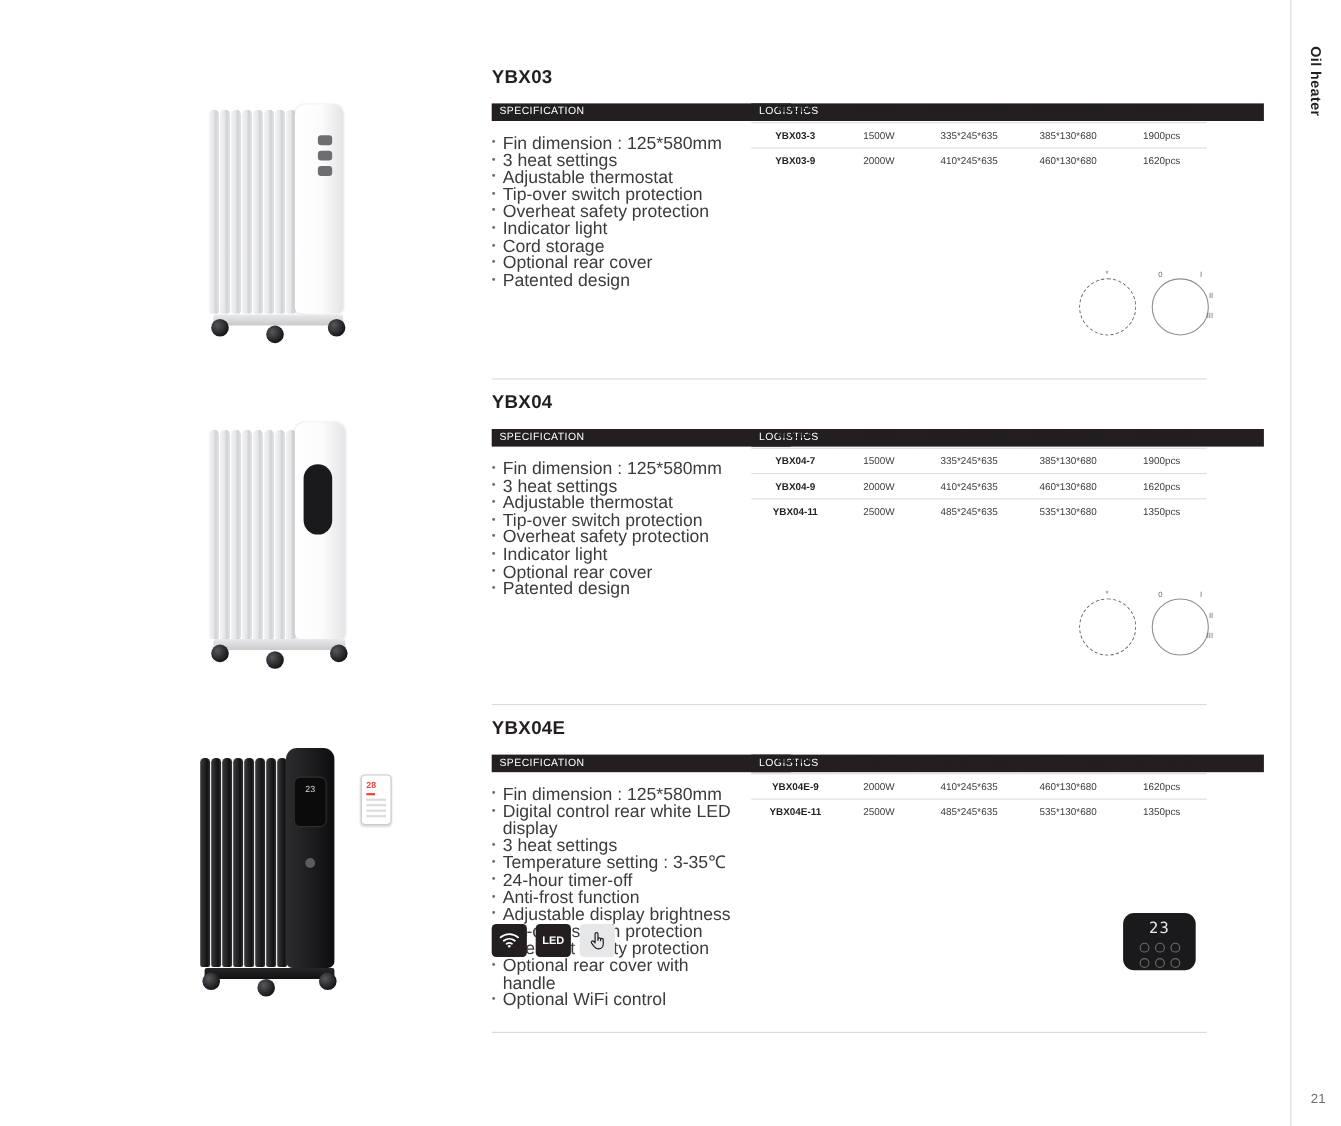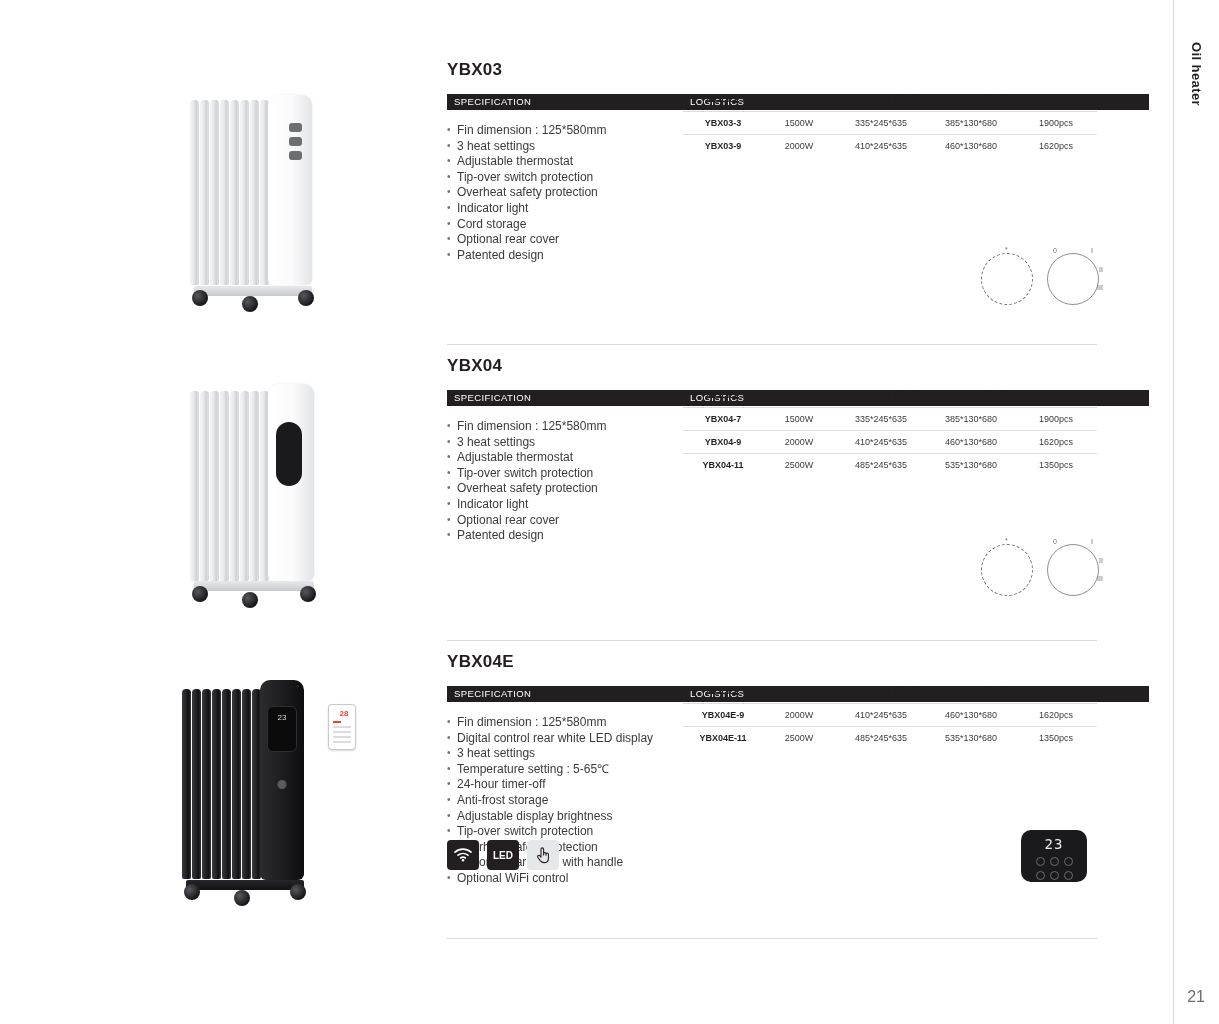--- a/index.html
+++ b/index.html
@@ -20,21 +20,21 @@
   }
   .side-tab-label {
     position: absolute; top: 42px; left: 50%;
     transform: translateX(-50%) ;
     writing-mode: vertical-rl;
     font-size: 13px; font-weight: bold; letter-spacing: .4px;
     color: #231f20;
   }
   .page-number {
     position: absolute; right: 14px; bottom: 18px;
-    font-size: 16px; color: #6d6e71; text-align: center;
+    font-size: 12px; color: #6d6e71; text-align: center;
   }
 
   
   .product { position: absolute; left: 0; width: 1160px; }
   .prod1 { top: 60px; height: 290px; }
   .prod2 { top: 356px; height: 290px; }
   .prod3 { top: 652px; height: 292px; }
 
   .divider {
     position: absolute; left: 447px; width: 650px; height: 1px;
@@ -92,21 +92,21 @@
   .wheel {
     position: absolute; width: 16px; height: 16px; border-radius: 50%;
     background: radial-gradient(circle at 35% 35%, #58585c, #17171a 70%);
   }
 
   .phone {
     position: absolute; width: 28px; height: 46px; border-radius: 4px;
     background: #ffffff; border: 1px solid #c9cacd;
     box-shadow: 0 1px 2px rgba(0,0,0,.15);
   }
-  .phone .pnum { color:#e8443a; font-size:8px; font-weight:bold; text-align:center; margin:4px 0 0 4px; }
+  .phone .pnum { color:#e8443a; font-size:8px; font-weight:bold; text-align:left; margin:4px 0 0 4px; }
   .phone .prow { height:2px; background:#dcdcde; margin:3px 4px; }
   .phone .prow.red { background:#e8443a; width:8px; }
 
   
   .content { position: absolute; left: 447px; width: 650px; }
 
   .title {
     font-size: 17px; font-weight: bold; letter-spacing: .3px;
     color: #231f20; margin-bottom: 14px;
   }
@@ -115,21 +115,21 @@
   .bar {
     position: absolute; height: 16px; background: #231f20;
     color: #ffffff; font-size: 9.5px; letter-spacing: .4px;
     padding: 2px 0 0 7px;
   }
   .bar-spec { left: 0; width: 272px; }
   .bar-log  { left: 236px; width: 466px; }
 
   .spec-list { margin-top: 13px; width: 230px; }
   .spec-list li {
-    list-style: none; font-size: 12px; color: #3b3b3d;
+    list-style: none; font-size: 16px; color: #3b3b3d;
     line-height: 15.6px; position: relative; padding-left: 10px;
   }
   .spec-list li:before {
     content: "•"; position: absolute; left: 0; top: -1px; color: #6d6e71; font-size: 10px;
   }
 
   table.logi {
     position: absolute; left: 236px; top: 28px;
     width: 414px; border-collapse: collapse;
   }
@@ -428,23 +428,23 @@
       <div class="title">YBX04E</div>
       <div class="bars">
         <div class="bar bar-spec">SPECIFICATION</div>
         <div class="bar bar-log">LOGISTICS</div>
       </div>
 
       <ul class="spec-list">
         <li>Fin dimension : 125*580mm</li>
         <li>Digital control rear white LED display</li>
         <li>3 heat settings</li>
-        <li>Temperature setting : 5-65℃</li>
+        <li>Temperature setting : 3-35℃</li>
         <li>24-hour timer-off</li>
-        <li>Anti-frost storage</li>
+        <li>Anti-frost function</li>
         <li>Adjustable display brightness</li>
         <li>Tip-over switch protection</li>
         <li>Overheat safety protection</li>
         <li>Optional rear cover with handle</li>
         <li>Optional WiFi control</li>
       </ul>
 
       <table class="logi">
         <colgroup>
             <col class="c1">

